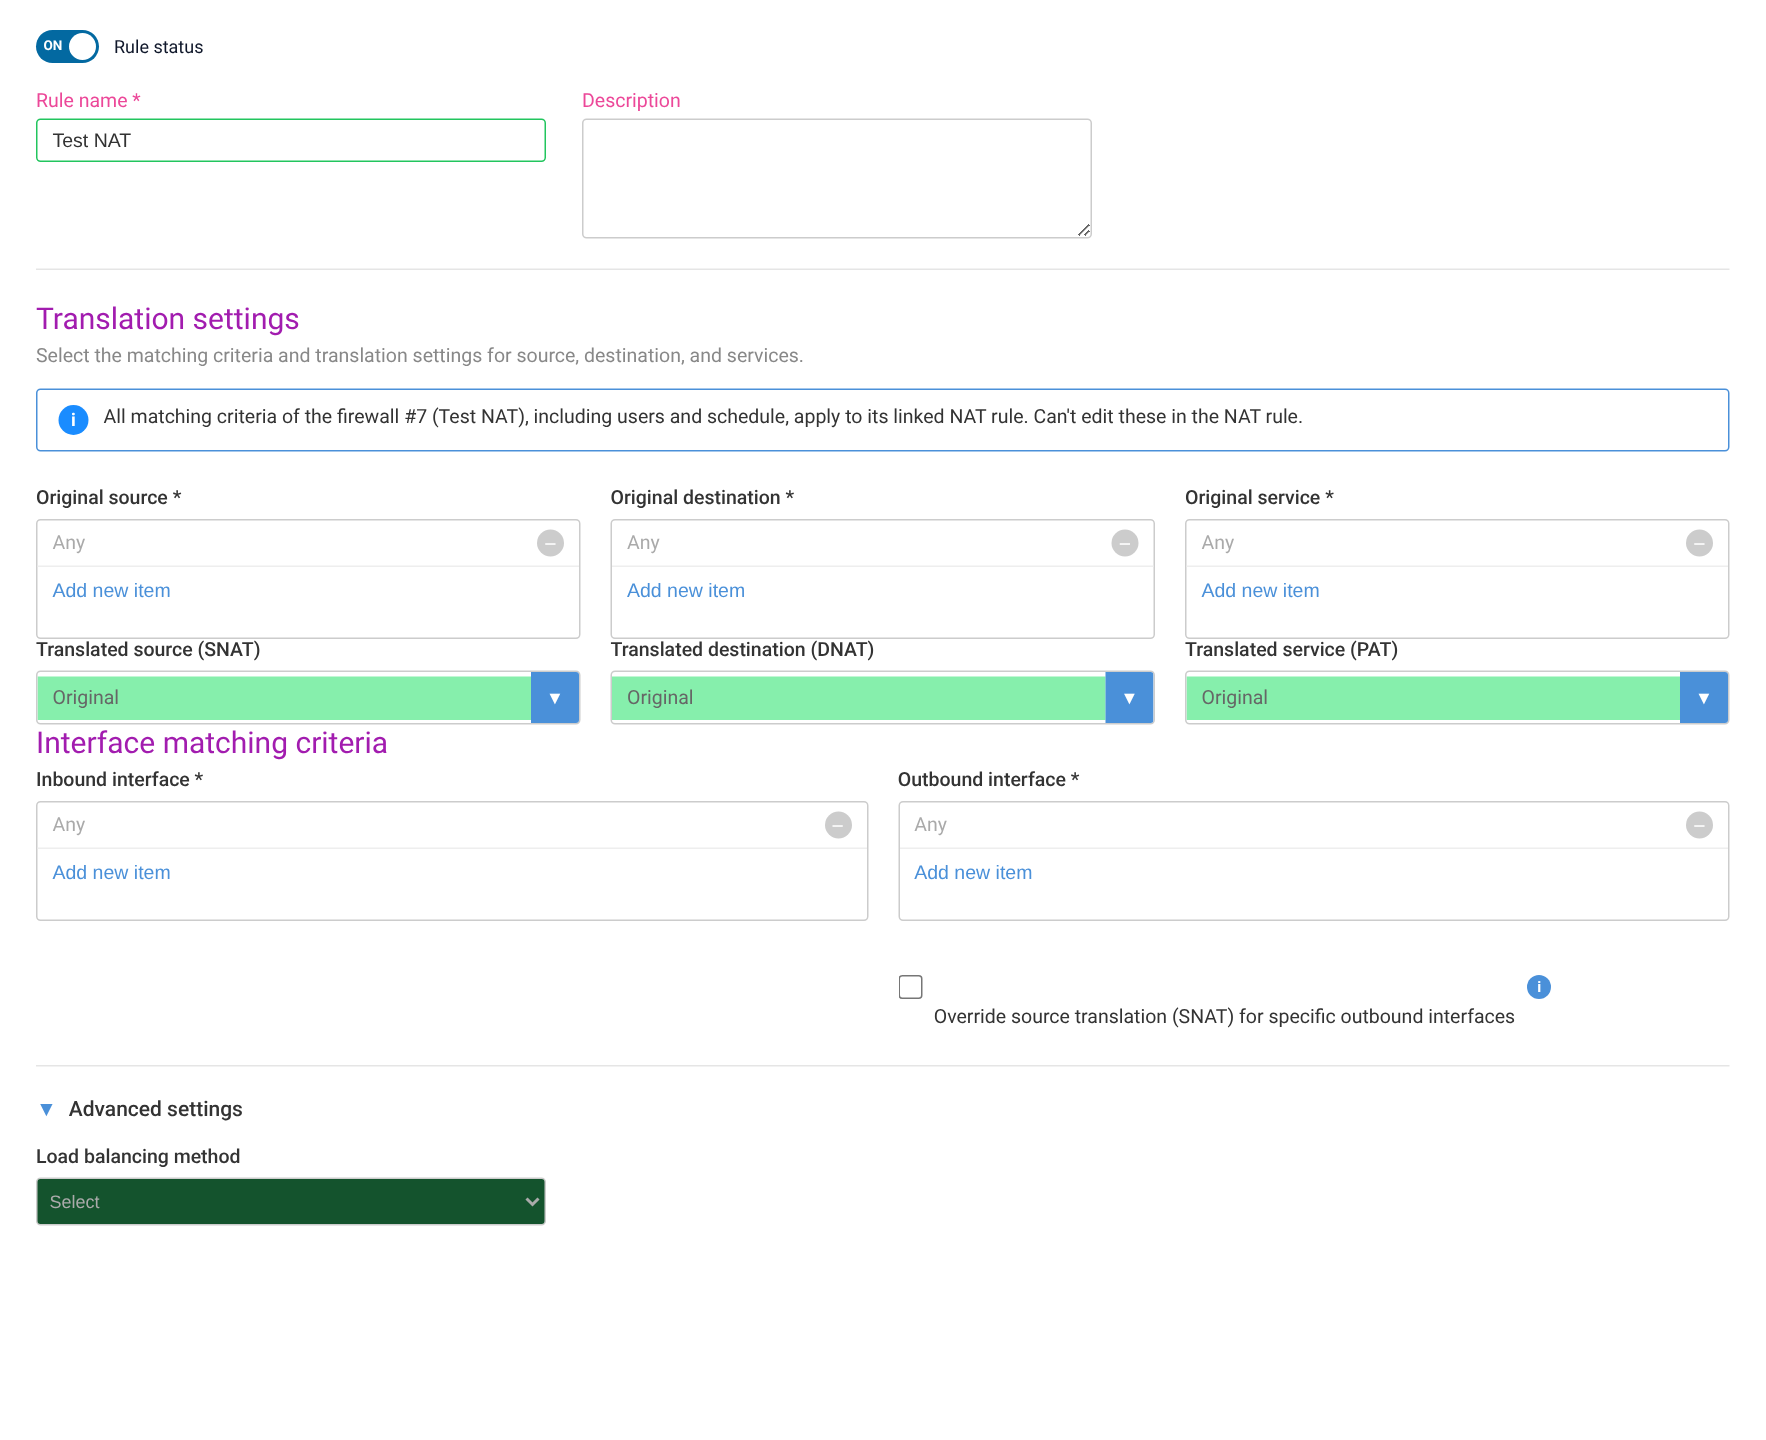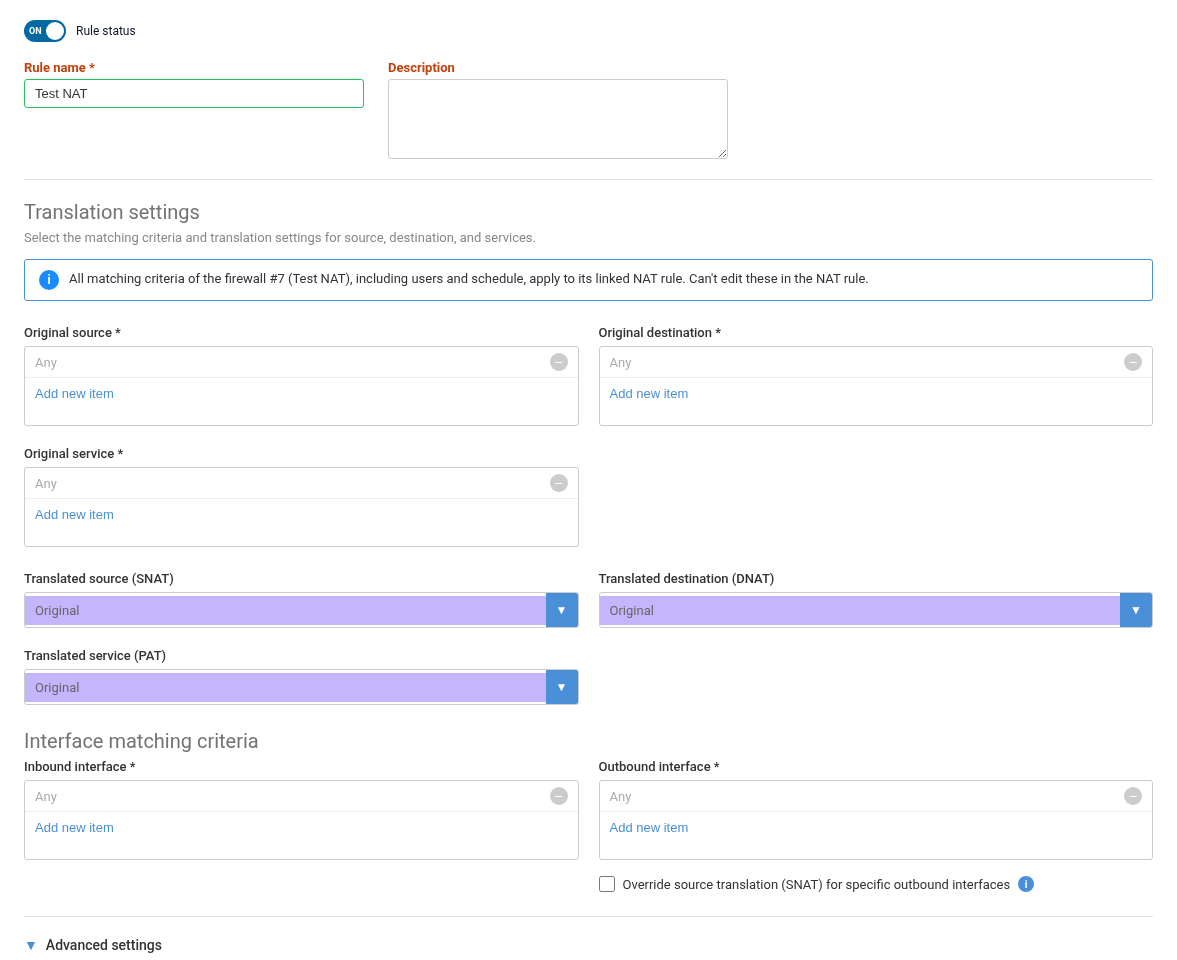--- a/index.html
+++ b/index.html
@@ -66,22 +66,22 @@
 
     .field-group.rule-name {
       width: 340px;
     }
     .field-group.description {
       flex: 1;
     }
 
     label {
       font-size: 13px;
-      color: #c2410c;
-      font-weight: 700;
+      color: #ec4899;
+      font-weight: 400;
     }
 
     input[type="text"] {
       border: 1px solid #22c55e;
       border-radius: 3px;
       padding: 6px 10px;
       font-size: 13px;
       color: #333;
       outline: none;
       width: 100%;
@@ -101,21 +101,21 @@
     hr.divider {
       border: none;
       border-top: 1px solid #e5e5e5;
       margin: 8px 0 20px 0;
     }
 
     
     .section-title {
       font-size: 20px;
       font-weight: 400;
-      color: #737373;
+      color: #a21caf;
       margin-bottom: 6px;
     }
     .section-subtitle {
       font-size: 13px;
       color: #888;
       margin-bottom: 14px;
     }
 
     
     .info-box {
@@ -143,23 +143,22 @@
     }
     .info-text {
       font-size: 13px;
       color: #333;
       line-height: 1.4;
     }
 
     
     .three-col {
       display: grid;
-      grid-template-columns: 1fr 1fr;
+      grid-template-columns: 1fr 1fr 1fr;
       gap: 20px;
-      margin-bottom: 24px;
     }
     .two-col {
       display: grid;
       grid-template-columns: 1fr 1fr;
       gap: 20px;
       margin-bottom: 16px;
     }
 
     .field-label {
       font-size: 13px;
@@ -217,21 +216,21 @@
       align-items: center;
       border: 1px solid #ccc;
       border-radius: 3px;
       overflow: hidden;
     }
     .dropdown-value {
       flex: 1;
       padding: 7px 10px;
       font-size: 13px;
       color: #666;
-      background: #c4b5fd;
+      background: #86efac;
     }
     .dropdown-arrow {
       background: #4a90d9;
       width: 32px;
       height: 34px;
       display: flex;
       align-items: center;
       justify-content: center;
       cursor: pointer;
       flex-shrink: 0;
@@ -249,20 +248,21 @@
       margin-top: 8px;
     }
     .checkbox-row input[type="checkbox"] {
       width: 16px;
       height: 16px;
       cursor: pointer;
     }
     .checkbox-label {
       font-size: 13px;
       color: #333;
+      margin-top: 41px;
     }
     .info-circle {
       width: 16px;
       height: 16px;
       background: #4a90d9;
       border-radius: 50%;
       display: inline-flex;
       align-items: center;
       justify-content: center;
       color: #fff;
@@ -291,26 +291,26 @@
       color: #333;
       font-weight: 500;
     }
 
     .load-balancing-field {
       width: 340px;
     }
 
     select.native-select {
       width: 100%;
-      padding: 7px 17px;
+      padding: 7px 4px;
       border: 1px solid #ccc;
       border-radius: 3px;
-      font-size: 19px;
+      font-size: 12px;
       color: #aaa;
-      background: #0c4a6e;
+      background: #14532d;
       appearance: auto;
       cursor: pointer;
     }
   </style>
 </head>
 <body>
 
 <div class="rule-status-row">
   <div class="toggle">
     <span class="toggle-label">ON</span>

